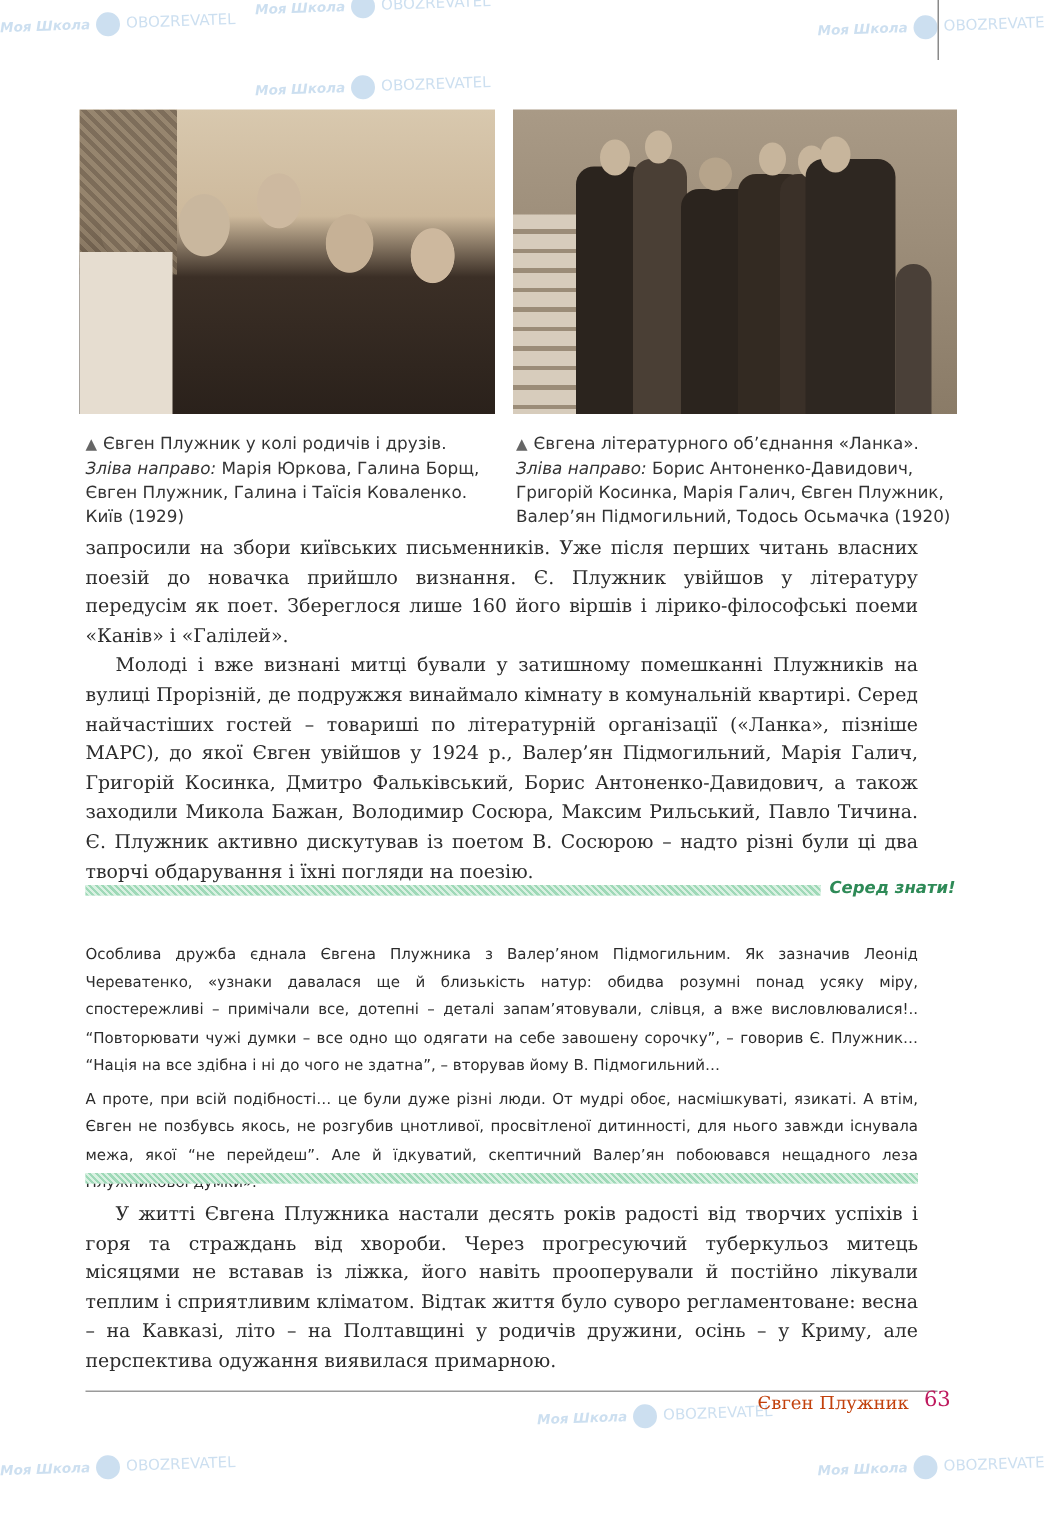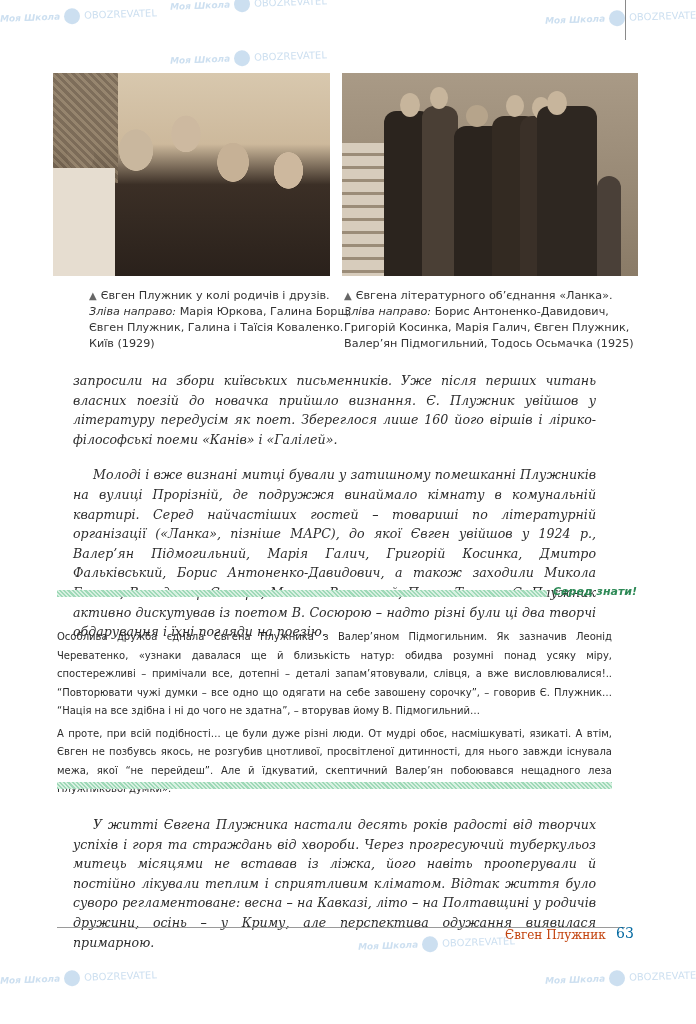--- a/index.html
+++ b/index.html
@@ -48,29 +48,29 @@
   }
   .photo-2 .head {
     position: absolute; border-radius: 50%; background: #c7b59c;
   }
   .caption {
     position: absolute; font-family: "DejaVu Sans", sans-serif;
     font-size: 11.2px; line-height: 16px; color: #333;
   }
   .caption .tri { color: #666; font-size: 10px; margin-right: 4px; }
   .caption em { }
-  .cap-1 { left: 57px; top: 288px; width: 270px; margin-left: 32px; }
+  .cap-1 { left: 57px; top: 288px; width: 270px; }
   .cap-2 { left: 344px; top: 288px; width: 290px; }
 
   .body-text {
     position: absolute; left: 57px; width: 555px;
     font-family: "DejaVu Serif", serif; font-size: 12.6px; line-height: 19.6px;
     text-align: justify; color: #2c2c2c;
   }
-  .body-text p { margin: 16px; font-style: italic; }
+  .body-text p { margin: 0; }
   .body-text p.indent { text-indent: 20px; }
   .bt-1 { top: 355px; }
   .bt-3 { top: 799px; }
 
   .hatch {
     position: absolute; left: 57px; height: 7px;
     background:
       repeating-linear-gradient(45deg, #9fd9b8 0 1.5px, #d9f1e2 1.5px 3px),
       #cdeedb;
   }
@@ -90,21 +90,21 @@
 
   .footer-rule {
     position: absolute; left: 57px; top: 927px; width: 568px; height: 1px; background: #9a9a9a;
   }
   .running-head {
     position: absolute; left: 505px; top: 928px;
     font-family: "DejaVu Serif", serif; font-size: 12px; color: #c2410c;
   }
   .page-num {
     position: absolute; left: 616px; top: 925px;
-    font-family: "DejaVu Serif", serif; font-size: 14px; color: #0369a1;
+    font-family: "DejaVu Serif", serif; font-size: 14px; color: #be185d;
   }
   .license {
     position: absolute; left: 90px; top: 1028px; width: 560px;
     font-family: Liberation Sans, sans-serif; font-size: 8.8px; line-height: 12px; color: #1a3fb0; margin-top: 14px;
   }
 
   .wm {
     position: absolute; font-family: "DejaVu Sans", sans-serif; font-size: 10px;
     color: rgba(120,170,215,0.38); white-space: nowrap; pointer-events: none;
     transform: rotate(-2deg);
@@ -148,21 +148,21 @@
   <div class="figure" style="left:195px;width:60px;height:170px;background:#2e2721;"></div>
   <div class="head" style="left:205px;top:18px;width:20px;height:24px;"></div>
   <div class="figure" style="left:255px;width:24px;height:100px;background:#4a4038;"></div>
 </div>
 
 <div class="caption cap-1">
   <span class="tri">▲</span><span>Євген Плужник у колі родичів і друзів.</span><br>
   <em>Зліва направо:</em><span> Марія Юркова, Галина Борщ, Євген Плужник, Галина і Таїсія Коваленко. Київ (1929)</span>
 </div>
 <div class="caption cap-2">
-  <span class="tri">▲</span><span>Євгена літературного об’єднання «Ланка». </span><em>Зліва направо:</em><span> Борис Антоненко-Давидович, Григорій Косинка, Марія Галич, Євген Плужник, Валер’ян Підмогильний, Тодось Осьмачка (1925)</span>
+  <span class="tri">▲</span><span>Євгена літературного об’єднання «Ланка». </span><em>Зліва направо:</em><span> Борис Антоненко-Давидович, Григорій Косинка, Марія Галич, Євген Плужник, Валер’ян Підмогильний, Тодось Осьмачка (1920)</span>
 </div>
 
 <div class="body-text bt-1">
   <p>запросили на збори київських письменників. Уже після перших читань власних поезій до новачка прийшло визнання. Є. Плужник увійшов у літературу передусім як поет. Збереглося лише 160 його віршів і лірико-філософські поеми «Канів» і «Галілей».</p>
   <p class="indent">Молоді і вже визнані митці бували у затишному помешканні Плужників на вулиці Прорізній, де подружжя винаймало кімнату в комунальній квартирі. Серед найчастіших гостей – товариші по літературній організації («Ланка», пізніше МАРС), до якої Євген увійшов у 1924 р., Валер’ян Підмогильний, Марія Галич, Григорій Косинка, Дмитро Фальківський, Борис Антоненко-Давидович, а також заходили Микола Бажан, Володимир Сосюра, Максим Рильський, Павло Тичина. Є. Плужник активно дискутував із поетом В. Сосюрою – надто різні були ці два творчі обдарування і їхні погляди на поезію.</p>
 </div>
 
 <div class="hatch hatch-top"></div>
 <div class="info-title">Серед знати!</div>
 <div class="info-box">

